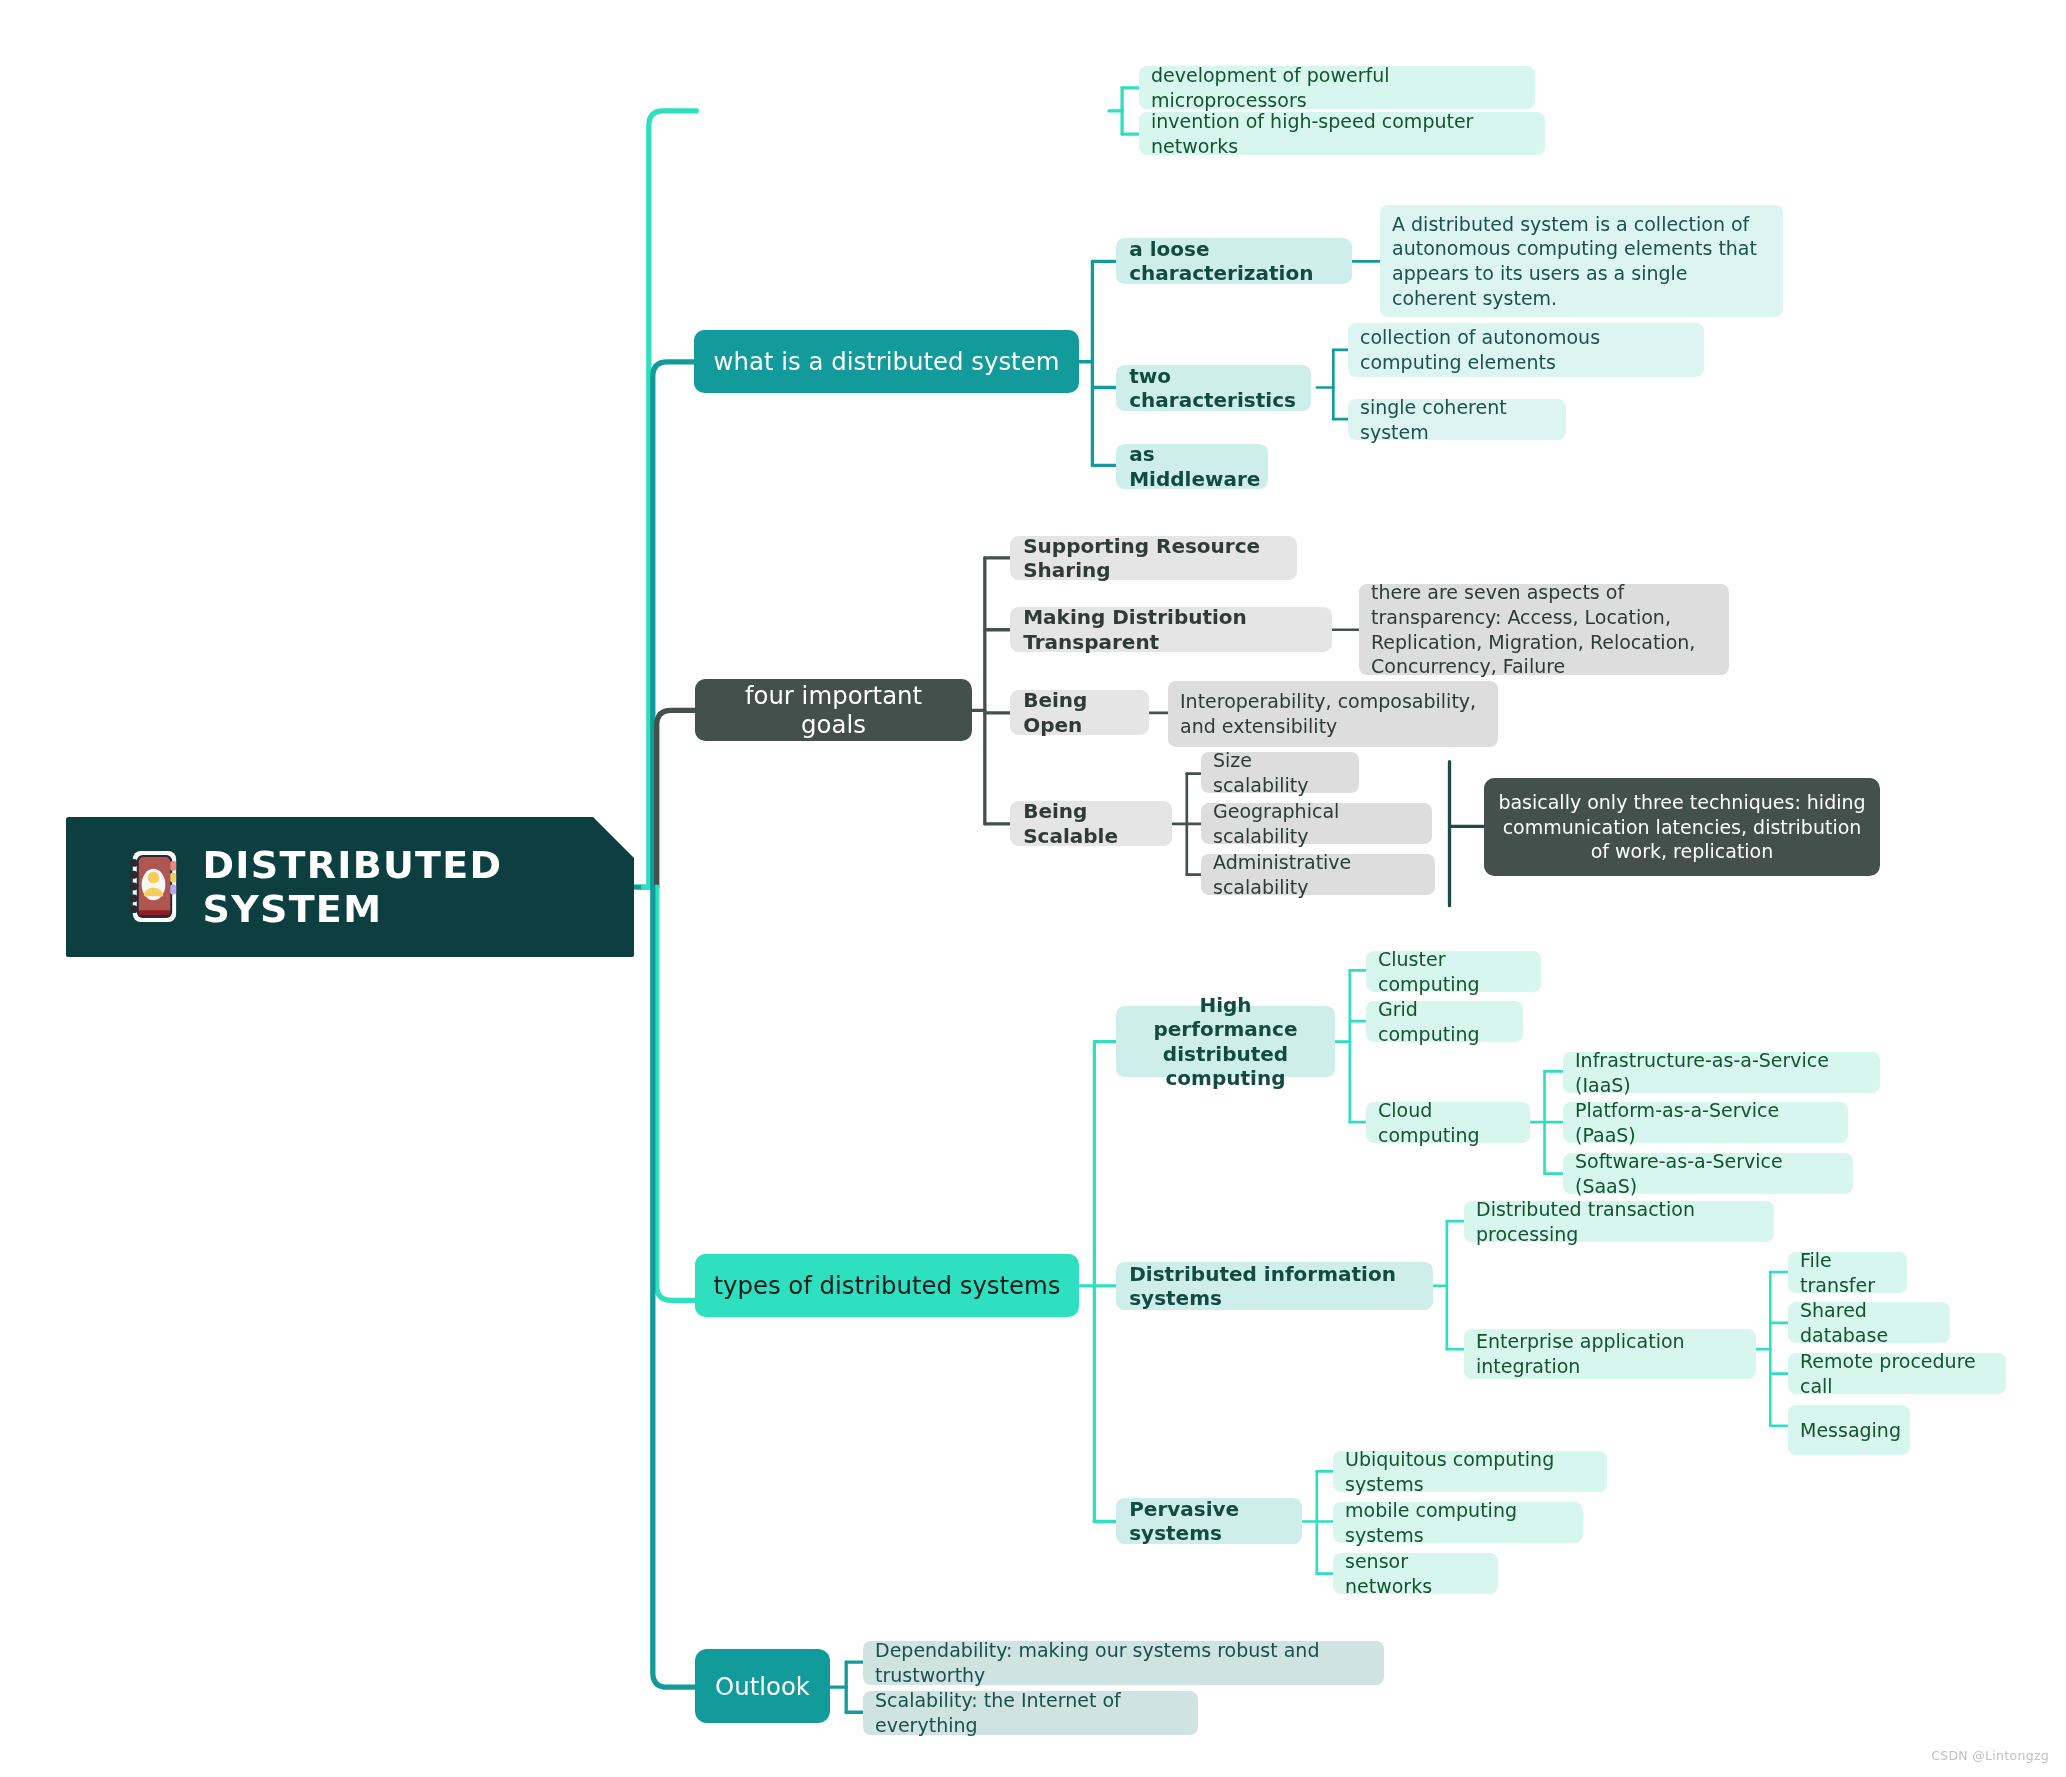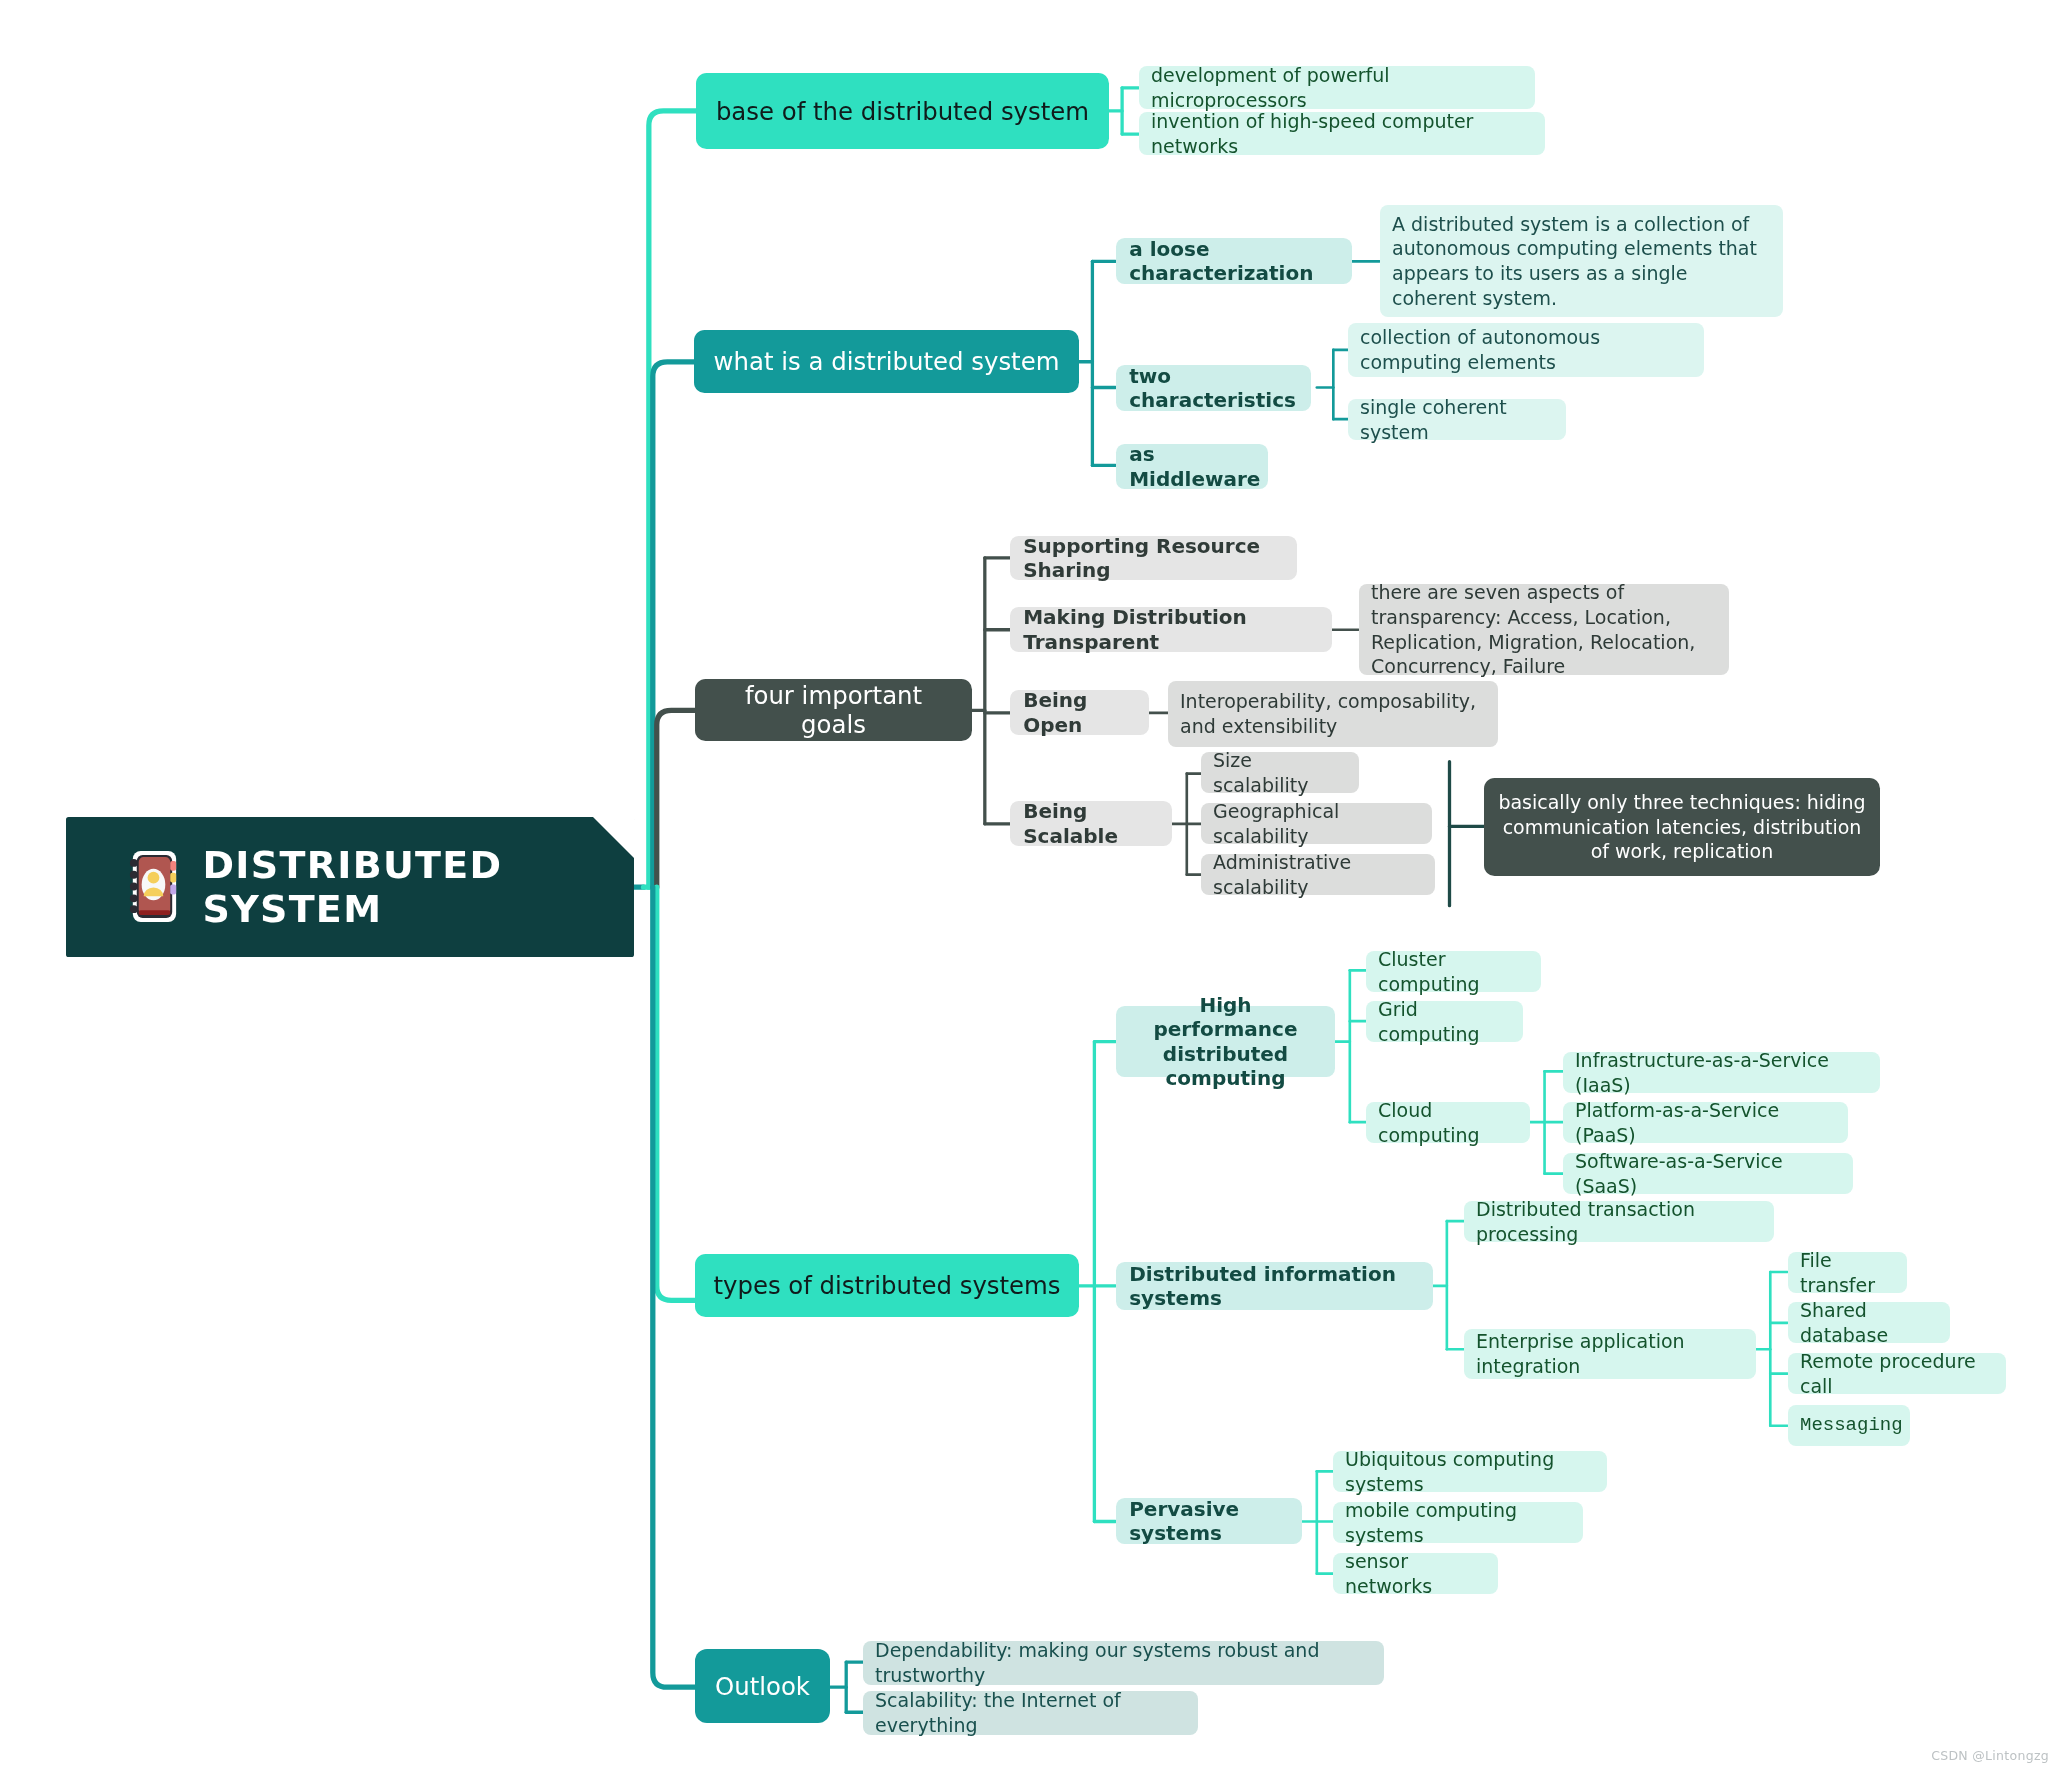--- a/index.html
+++ b/index.html
@@ -179,23 +179,20 @@
         <rect x="50" y="26" width="6" height="10" rx="2" fill="#f5cf5b"></rect>
         <rect x="50" y="38" width="6" height="10" rx="2" fill="#c0a7e8"></rect>
         <ellipse cx="33" cy="38" rx="12" ry="16" fill="#f7f8f8"></ellipse>
         <circle cx="33" cy="31" r="6" fill="#f5cf5b"></circle>
         <path d="M23 50 a10 9 0 0 1 20 0 z" fill="#f5cf5b"></path>
       </svg>
     </span>
     <span class="root-title">DISTRIBUTED SYSTEM</span>
   </div>
 
-  <div class="node l1 bright" style="left:696px;top:73px;width:413px;height:76px;">
-    <span class="ctr">base of the distributed system</span>
-  </div>
   <div class="node l3 mintlight" style="left:1139px;top:66px;width:396px;height:43px;">
     <span>development of powerful microprocessors</span>
   </div>
   <div class="node l3 mintlight" style="left:1139px;top:112px;width:406px;height:43px;">
     <span>invention of high-speed computer networks</span>
   </div>
 
   <div class="node l1 teal" style="left:694px;top:330px;width:385px;height:63px;">
     <span class="ctr">what is a distributed system</span>
   </div>
@@ -296,21 +293,21 @@
   </div>
   <div class="node l3 mintlight" style="left:1788px;top:1252px;width:119px;height:41px;">
     <span>File transfer</span>
   </div>
   <div class="node l3 mintlight" style="left:1788px;top:1302px;width:162px;height:41px;">
     <span>Shared database</span>
   </div>
   <div class="node l3 mintlight" style="left:1788px;top:1353px;width:218px;height:41px;">
     <span>Remote procedure call</span>
   </div>
-  <div class="node l3 mintlight" style="left:1788px;top:1405px;width:122px;height:41px;font-family:Liberation Mono, monospace;">
+  <div class="node l3 mintlight" style="left:1788px;top:1405px;width:122px;height:50px;">
     <span>Messaging</span>
   </div>
 
   <div class="node l2 mint" style="left:1116px;top:1498px;width:186px;height:46px;">
     <span>Pervasive systems</span>
   </div>
   <div class="node l3 mintlight" style="left:1333px;top:1451px;width:274px;height:41px;">
     <span>Ubiquitous computing systems</span>
   </div>
   <div class="node l3 mintlight" style="left:1333px;top:1502px;width:250px;height:41px;">

